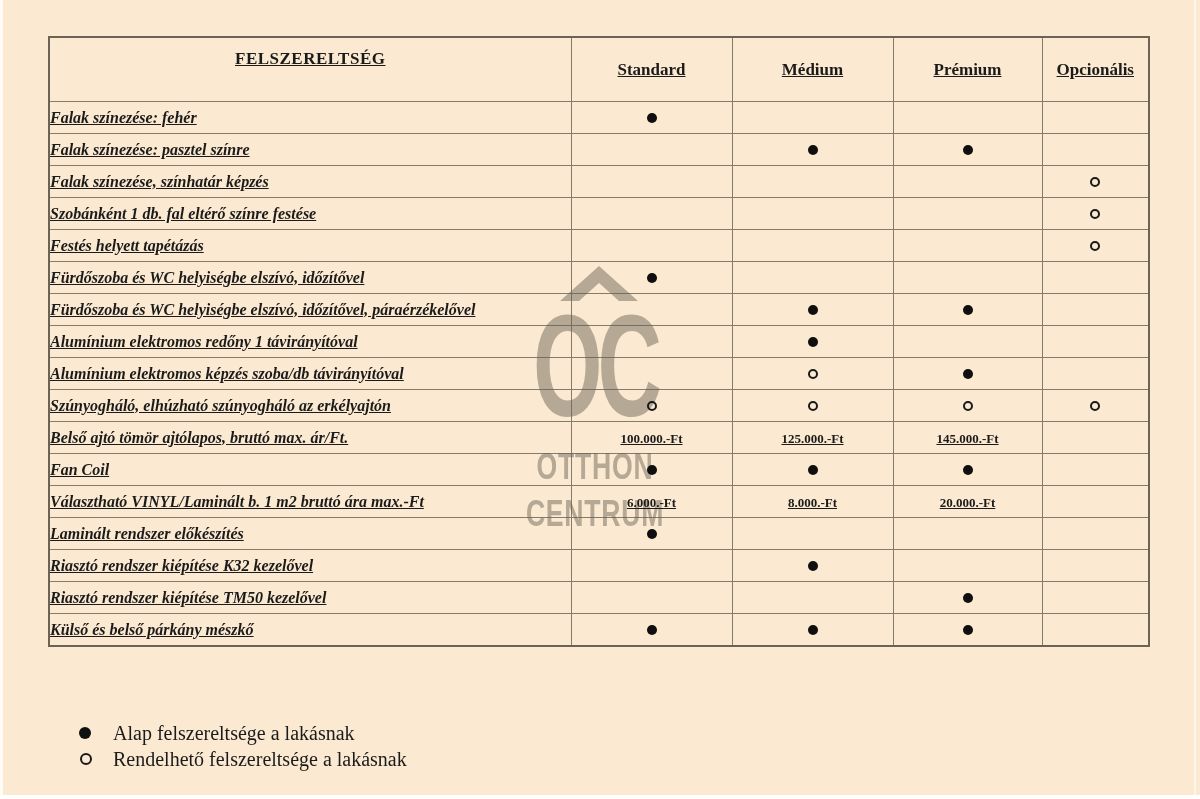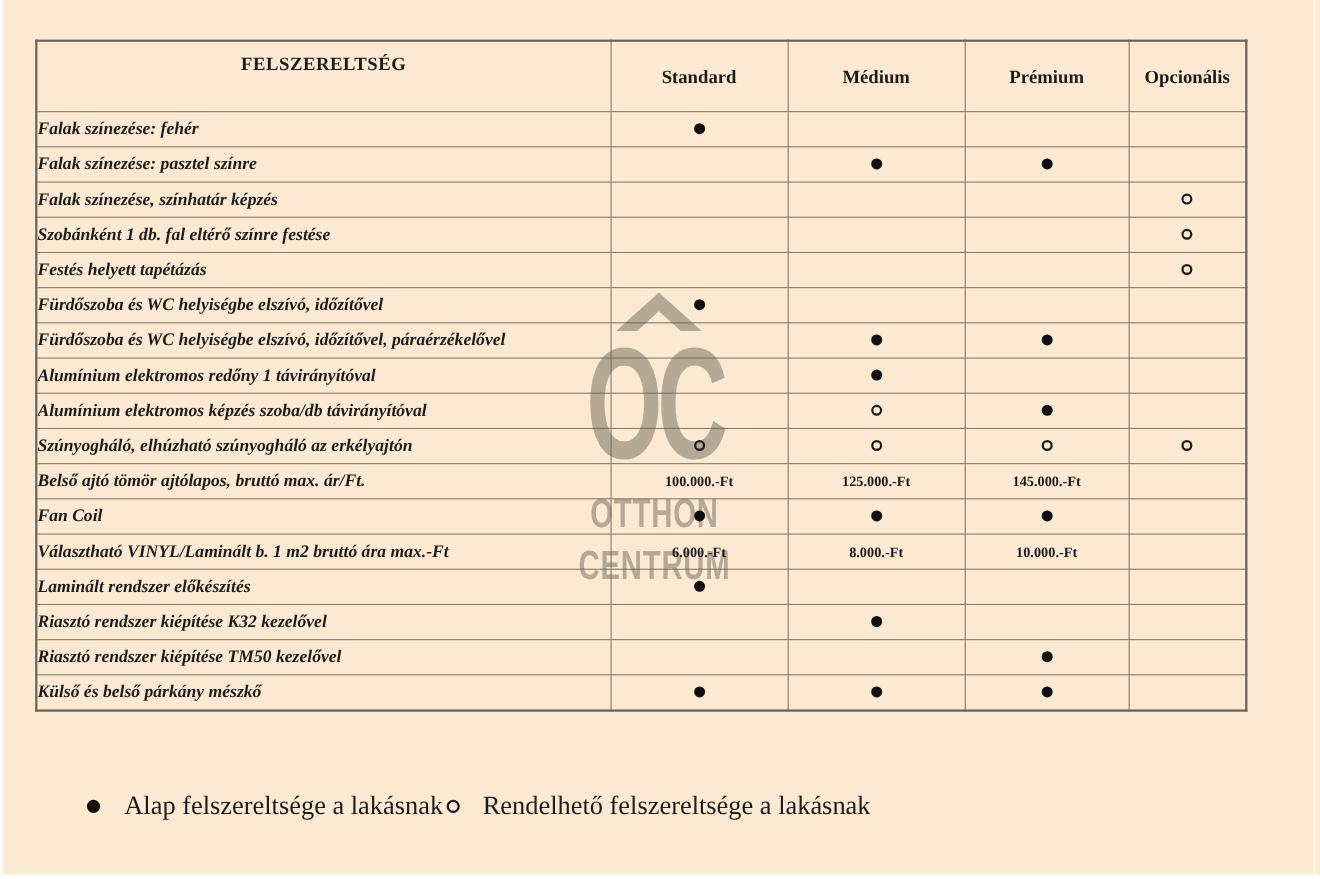--- a/index.html
+++ b/index.html
@@ -9,26 +9,27 @@
     height: 799px;
     background: #fbead1;
     color: #1b1b1b;
     font-family: "Liberation Serif", serif;
     overflow: hidden;
   }
 
   
   .sheet-table {
     position: absolute;
-    left: 32px;
+    left: 48px;
     top: 36px;
     width: 1100px;
     border-collapse: collapse;
     table-layout: fixed;
     border: 2px solid #6b6355;
+    text-decoration: underline;
   }
   .sheet-table th, .sheet-table td {
     border: 1.5px solid #837b6c;
   }
   .sheet-table thead th {
     height: 52px;
     font-size: 17px;
     font-weight: bold;
     text-align: center;
     vertical-align: middle;
@@ -104,23 +105,23 @@
     transform-origin: 50% 0;
   }
   .wm-line1 { top: 453px; }
   .wm-line2 { top: 500px; }
 
   
   .legend {
     position: absolute;
     left: 79px; top: 721px;
     display: flex;
-    flex-direction: row;
+    flex-direction: column;
     gap: 2px;
-    font-size: 24px;
+    font-size: 20px;
     z-index: 3;
     justify-content: space-between;
   }
   .legend-item { display: flex; align-items: center; height: 24px; }
   .legend-marker {
     width: 26px;
     display: inline-flex;
     align-items: center;
     justify-content: flex-start;
   }
@@ -260,21 +261,21 @@
           <td class="feature"><span class="cell-content">Fan Coil</span></td>
           <td class="mark"><span class="cell-content dot-filled"></span></td>
           <td class="mark"><span class="cell-content dot-filled"></span></td>
           <td class="mark"><span class="cell-content dot-filled"></span></td>
           <td class="mark"></td>
         </tr>
         <tr>
           <td class="feature"><span class="cell-content">Választható VINYL/Laminált b. 1 m2 bruttó ára max.-Ft</span></td>
           <td class="mark"><span class="cell-content price">6.000.-Ft</span></td>
           <td class="mark"><span class="cell-content price">8.000.-Ft</span></td>
-          <td class="mark"><span class="cell-content price">10.000.-Ft</span></td>
+          <td class="mark"><span class="cell-content price">20.000.-Ft</span></td>
           <td class="mark"></td>
         </tr>
         <tr>
           <td class="feature"><span class="cell-content">Laminált rendszer előkészítés</span></td>
           <td class="mark"><span class="cell-content dot-filled"></span></td>
           <td class="mark"></td>
           <td class="mark"></td>
           <td class="mark"></td>
         </tr>
         <tr>

